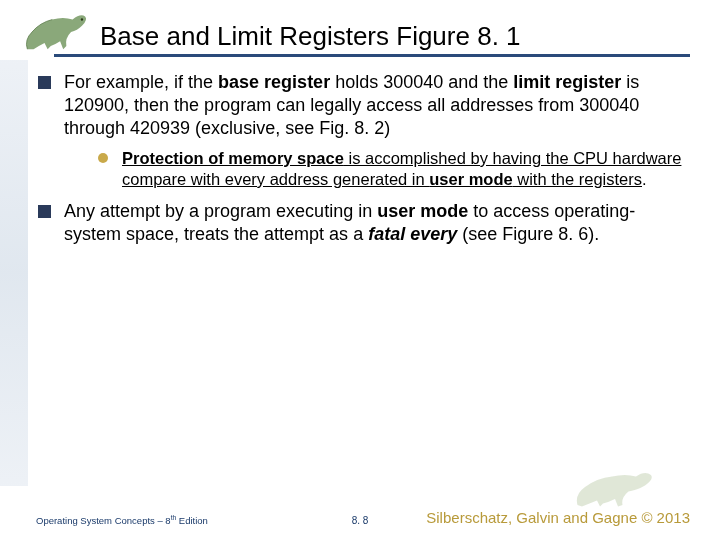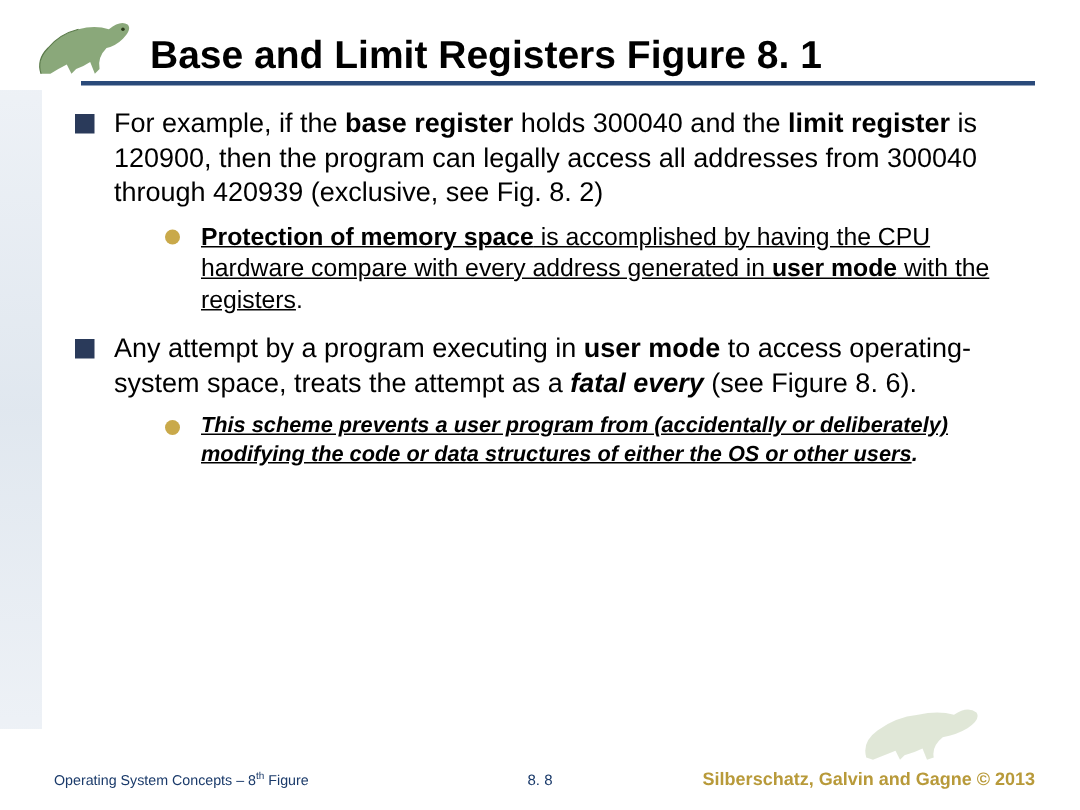--- a/index.html
+++ b/index.html
@@ -23,34 +23,34 @@
   }
   .dino-left {
     position: absolute;
     left: 18px;
     top: 8px;
     width: 78px;
     height: 48px;
   }
   .title {
     font-size: 26px;
-    font-weight: bold;
+    font-weight: normal;
     color: #000;
     line-height: 1.1;
   }
   .underline {
     position: absolute;
     left: 54px;
     right: 30px;
     bottom: 0;
     height: 3px;
     background: #2a4a7a;
   }
   .content {
-    padding: 14px 28px 0 48px;
+    padding: 14px 28px 0 36px;
     font-size: 18px;
     color: #000;
     line-height: 1.28;
   }
   .bullet-l1 {
     position: relative;
     padding-left: 28px;
     margin-bottom: 10px;
   }
   .bullet-l1::before {
@@ -114,23 +114,23 @@
     left: 50%;
     transform: translateX(-50%);
     bottom: 0;
     font-size: 10px;
     color: #1a3a6a;
   }
   .foot-right {
     position: absolute;
     right: 30px;
     bottom: 0;
-    font-size: 12px;
+    font-size: 15px;
     color: #b89a3a;
-    font-weight: bold;
+    font-weight: normal;
   }
   .dino-right {
     position: absolute;
     right: 60px;
     bottom: 26px;
     width: 90px;
     height: 48px;
     opacity: 0.55;
   }
   sup { font-size: 0.7em; }
@@ -158,32 +158,29 @@
       <span>For example, if the </span><span class="b">base register</span><span> holds 300040 and the </span><span class="b">limit register</span><span> is 120900, then the program can legally access all addresses from 300040 through 420939 (exclusive, see Fig. 8. 2)</span>
 
       <div class="bullet-l2">
         <span class="u"><span class="b">Protection of memory space</span><span> is accomplished by having the CPU hardware compare  with every address generated in </span><span class="b">user mode</span><span> with the registers</span></span><span>.</span>
       </div>
     </div>
 
     <div class="bullet-l1">
       <span>Any attempt by a program executing in </span><span class="b">user mode</span><span> to access operating-system space,  treats the attempt as a </span><span class="b i">fatal every</span><span> (see Figure 8. 6).</span>
 
-      <div class="bullet-l2 small">
-        <span class="b i u">This scheme prevents a user program from (accidentally or deliberately) modifying the code or data structures of either the OS or other users</span><span class="b i">.</span>
-      </div>
     </div>
 
   </div>
 
   <svg class="dino-right" viewBox="0 0 120 60">
     <path d="M10 50 Q6 36 20 26 Q36 14 56 12 Q74 8 88 12 Q100 4 108 10 Q112 16 100 24 Q90 30 78 32 Q68 40 70 50 L64 52 L60 42 Q52 46 44 48 L40 52 L36 44 Q26 48 16 52 Z" fill="#c7d4b8"></path>
   </svg>
 
   <div class="footer">
     <div class="foot-left">
-      <span>Operating System Concepts – 8</span><sup>th</sup><span> Figure</span>
+      <span>Operating System Concepts – 8</span><sup>th</sup><span> Edition</span>
     </div>
     <div class="foot-center">8. 8</div>
     <div class="foot-right">Silberschatz, Galvin and Gagne © 2013</div>
   </div>
 
 </div>
 
 </body></html>

